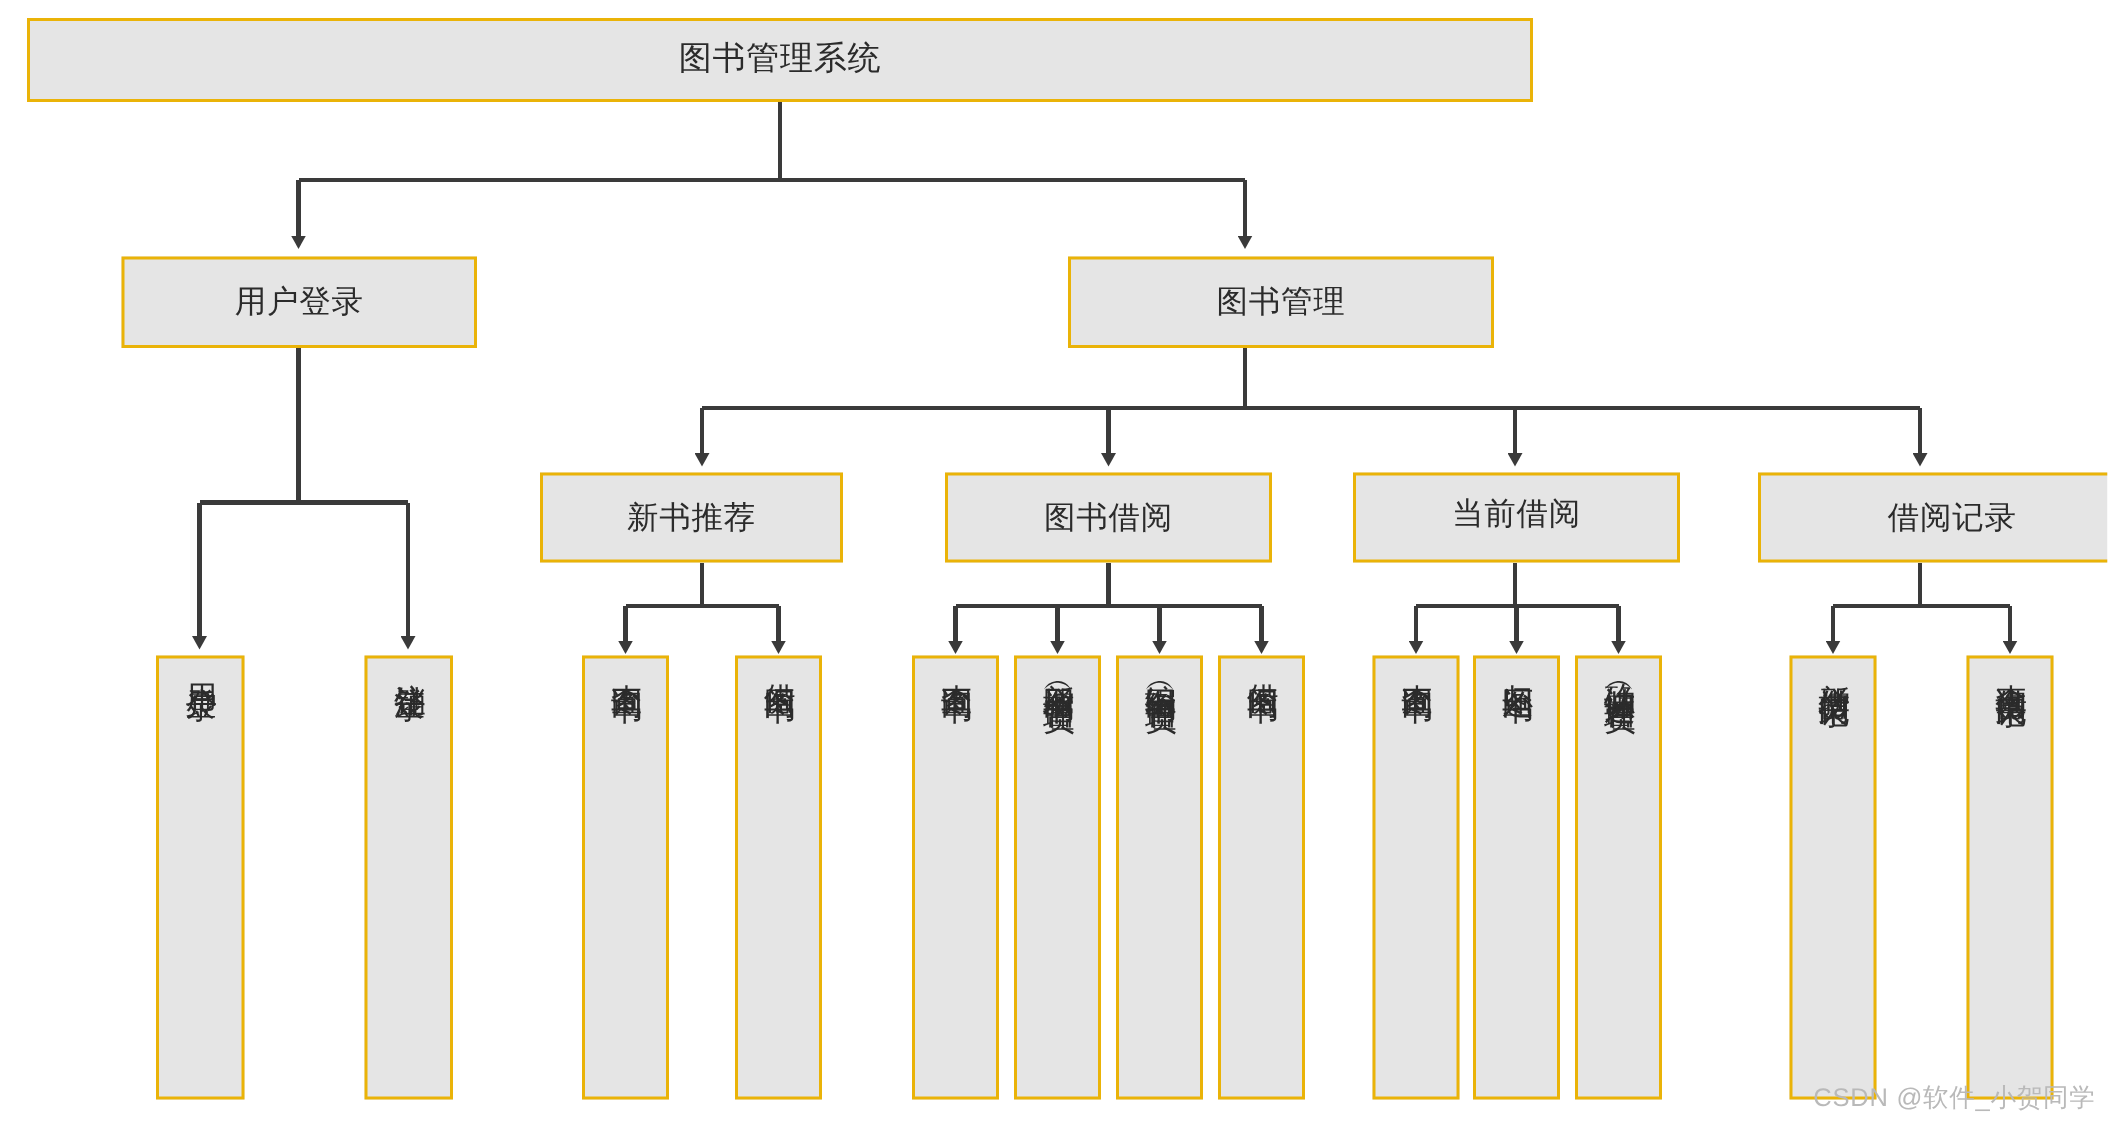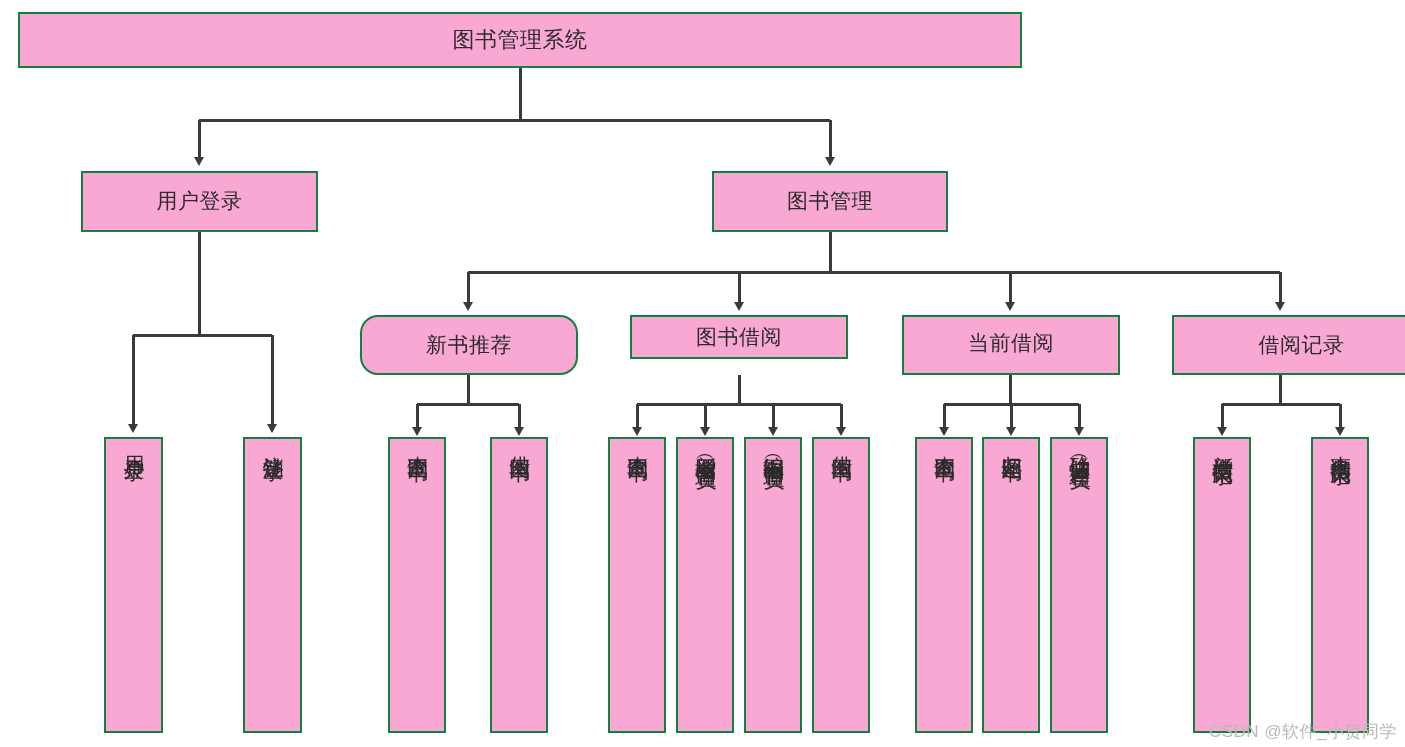--- a/index.html
+++ b/index.html
@@ -22,22 +22,22 @@
     position: absolute;
     left: 0;
     top: 0;
     width: 1405px;
     height: 747px;
     pointer-events: none;
   }
   .node {
     position: absolute;
     box-sizing: border-box;
-    background: #f9a8d4;
-    border: 2px solid #15803d;
+    background: #e5e5e5;
+    border: 2px solid #eab308;
     display: flex;
     align-items: center;
     justify-content: center;
     color: #2b2b2b;
   }
   .node .label {
     display: block;
     text-align: center;
     line-height: 1.18;
     white-space: nowrap;
@@ -131,28 +131,28 @@
     </g>
   </svg>
 
   <div class="node horiz root" style="left:18px; top:12px; width:1004px; height:56px;">
     <span class="label">图书管理系统</span>
   </div>
 
   <div class="node horiz" style="left:81px; top:171px; width:237px; height:61px;">
     <span class="label">用户登录</span>
   </div>
-  <div class="node horiz" style="left:712px; top:171px; width:236px; height:61px;">
+  <div class="node horiz" style="left:712px; top:171px; width:284px; height:61px;">
     <span class="label">图书管理</span>
   </div>
 
-  <div class="node horiz" style="left:360px; top:315px; width:218px; height:60px;border-radius:18px;">
+  <div class="node horiz" style="left:360px; top:315px; width:202px; height:60px;">
     <span class="label">新书推荐</span>
   </div>
-  <div class="node horiz" style="left:630px; top:315px; width:218px; height:44px;">
+  <div class="node horiz" style="left:630px; top:315px; width:218px; height:60px;">
     <span class="label">图书借阅</span>
   </div>
   <div class="node horiz" style="left:902px; top:315px; width:218px; height:60px;font-family:Liberation Mono, monospace;">
     <span class="label">当前借阅</span>
   </div>
   <div class="node horiz" style="left:1172px; top:315px; width:259px; height:60px;">
     <span class="label">借阅记录</span>
   </div>
 
   <div class="node vert" style="left:104px; top:437px; width:59px; height:296px;">

